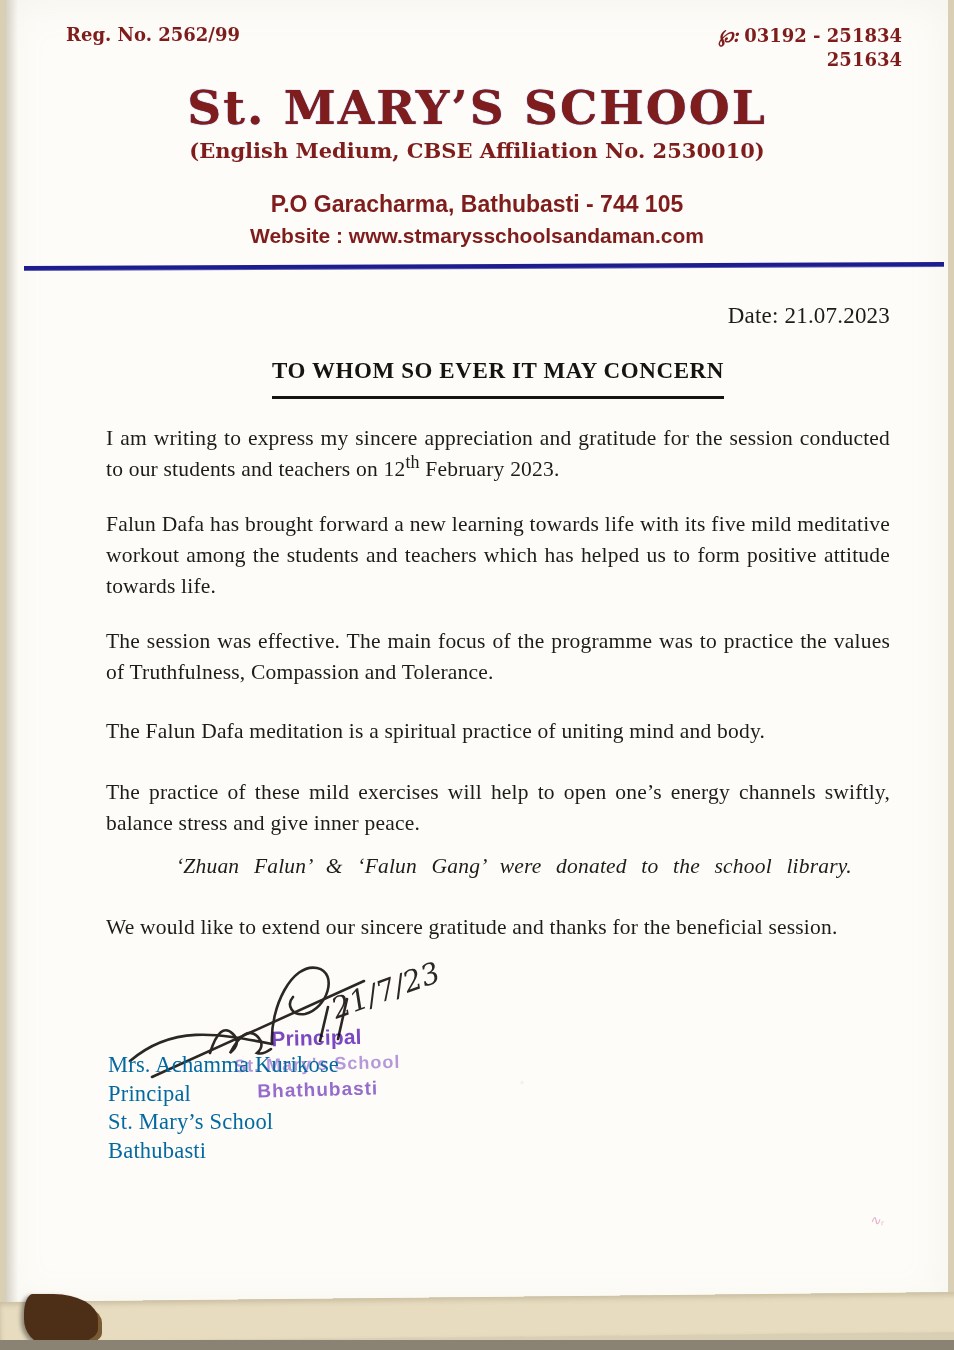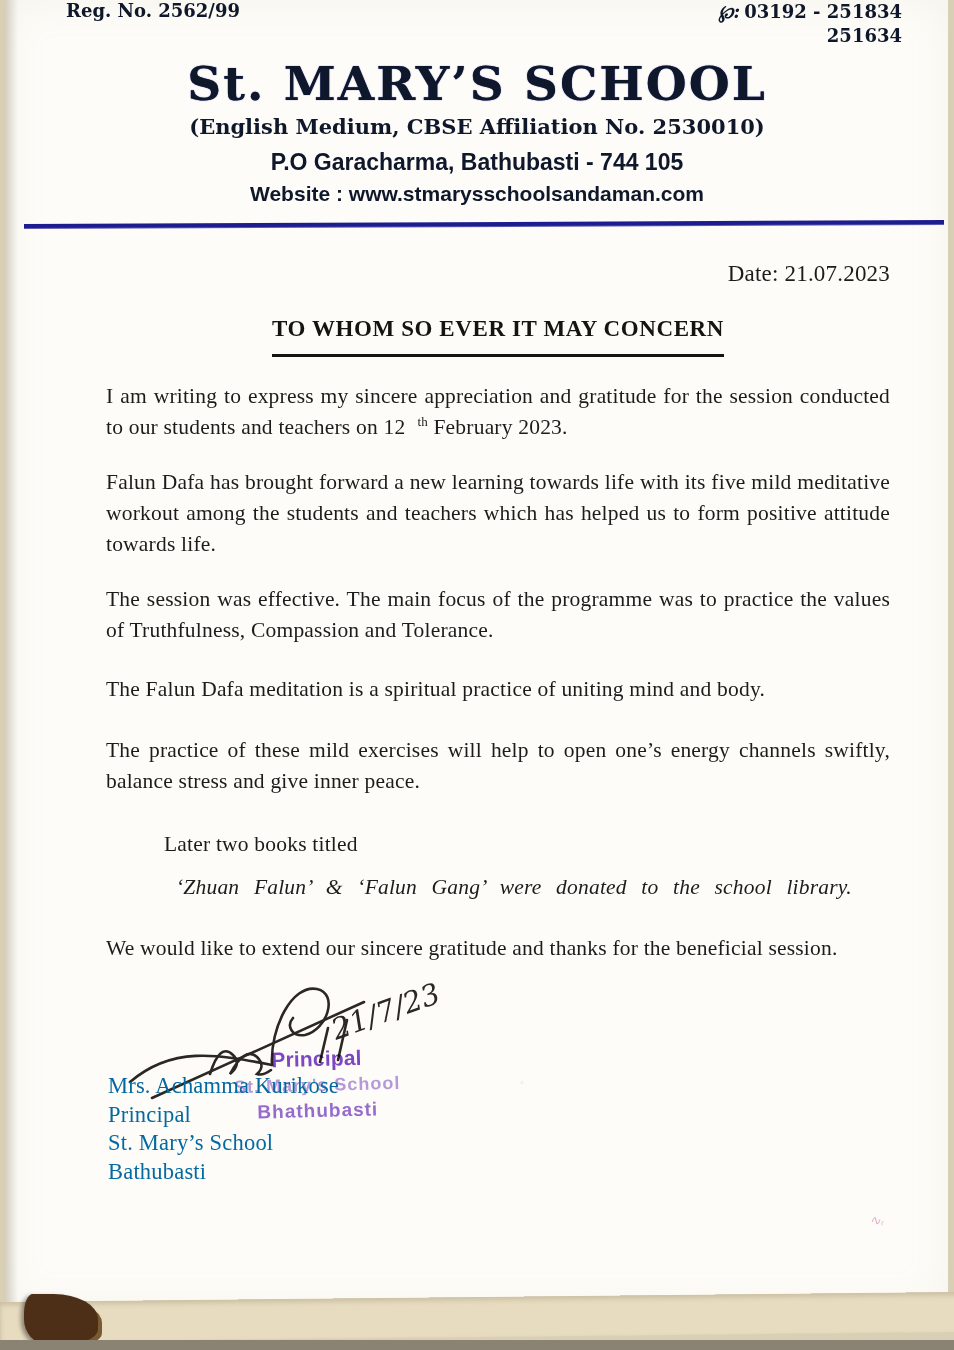--- a/index.html
+++ b/index.html
@@ -3,48 +3,48 @@
 <meta charset="utf-8">
 <style>
   html,body{margin:0;padding:0;}
   body{background:#e9e0c9; font-family:"Liberation Serif","DejaVu Serif",serif;}
   .scan{position:relative;width:954px;height:1350px;background:#d9cfb4;overflow:hidden;}
   .paper{position:absolute;left:6px;top:0;width:942px;height:1308px;background:#fdfcf8;
          box-shadow:inset 0 0 40px rgba(180,170,140,0.12);}
   .edge-shadow{position:absolute;left:0;top:0;width:12px;height:1308px;
                background:linear-gradient(to right,#b9b2a2,rgba(255,255,255,0));opacity:.55;}
   
-  .letterhead{color:#0f172a;}
+  .letterhead{padding-top:24px;color:#7f1d1d;}
   .top-row{display:flex;justify-content:space-between;align-items:flex-start;
            padding:0 46px 0 60px;font-family:"DejaVu Serif",serif;font-weight:bold;font-size:18px;}
   .phone-block{text-align:right;line-height:24px;}
   .phone-symbol{font-style:italic;margin-right:4px;}
   .school-name{margin:10px 0 0 0;text-align:center;font-family:"DejaVu Serif",serif;
                font-size:47px;font-weight:900;letter-spacing:2px;line-height:52px;
                text-shadow:0 0 1px #28289a;}
   .affiliation{margin-top:4px;text-align:center;font-family:"DejaVu Serif",serif;
                font-weight:bold;font-size:21px;}
-  .address{margin-top:10px;text-align:center;font-family:"Liberation Sans",sans-serif;
+  .address{margin-top:28px;text-align:center;font-family:"Liberation Sans",sans-serif;
            font-weight:bold;font-size:23px;}
   .website{margin-top:6px;text-align:center;font-family:"Liberation Sans",sans-serif;
            font-weight:bold;font-size:21px;}
   .rule{margin:16px 4px 0 18px;height:4px;background:#1d1d8f;transform:rotate(-0.25deg);
         box-shadow:0 1px 0 #5a5ab0;}
   
   .letter-body{padding:0 58px 0 100px;color:#1d1c1a;font-size:21.5px;line-height:31px;
                letter-spacing:.2px;}
   .date-line{margin-top:32px;text-align:right;font-size:23px;}
   .title-wrap{margin-top:24px;text-align:center;}
   .letter-title{display:inline-block;font-weight:bold;font-size:23px;letter-spacing:.6px;
                 border-bottom:3px solid #15140f;padding-bottom:10px;color:#15140f;}
   .salutation{margin:42px 0 0 0;}
   .para{margin:24px 0 0 0;text-align:justify;}
   .books-intro{margin:32px 0 0 0;text-indent:58px;}
   .books-detail{margin:12px;text-align:justify;text-indent:58px;word-spacing:9px;font-style:italic;}
-  sup{font-size:13px;line-height:0;margin-left:12px;}
+  sup{font-size:18px;line-height:0;}
   
   .sig-area{position:relative;height:238px;margin-top:4px;}
   .sig-svg{position:absolute;left:18px;top:2px;}
   .stamp{position:absolute;left:128px;top:78px;text-align:center;
          font-family:"Liberation Sans",sans-serif;font-weight:bold;color:#6a2fbf;
          transform:rotate(-1.5deg);mix-blend-mode:multiply;opacity:.88;line-height:26px;}
   .stamp-line1{font-size:21px;}
   .stamp-line2{font-size:18px;opacity:.55;letter-spacing:1px;}
   .stamp-line3{font-size:19px;opacity:.8;letter-spacing:1px;}
   .typed-block{position:absolute;left:2px;top:104px;font-size:22.5px;line-height:28.5px;color:#0369a1;}
@@ -92,21 +92,20 @@
       <p class="para"><span>I am writing to express my sincere appreciation and gratitude for the session conducted to our students and teachers on 12</span><sup>th</sup><span> February 2023.</span></p>
 
       <p class="para">Falun Dafa has brought forward a new learning towards life with its five mild meditative workout among the students and teachers which has helped us to form positive attitude towards life.</p>
 
       <p class="para">The session was effective. The main focus of the programme was to practice the values of Truthfulness, Compassion and Tolerance.</p>
 
       <p class="para" style="margin-top:28px">The Falun Dafa meditation is a spiritual practice of uniting mind and body.</p>
 
       <p class="para" style="margin-top:30px">The practice of these mild exercises will help to open one’s energy channels swiftly, balance stress and give inner peace.</p>
 
-      <p class="books-intro">Later two books titled</p>
       <p class="books-detail">‘Zhuan Falun’ &amp; ‘Falun Gang’ were donated to the school library.</p>
 
       <p class="para" style="margin-top:30px">We would like to extend our sincere gratitude and thanks for the beneficial session.</p>
 
       <div class="sig-area">
         <svg class="sig-svg" width="340" height="150" viewBox="0 0 340 150">
           <g fill="none" stroke="#2b2722" stroke-width="2.6" stroke-linecap="round">
             <path d="M6 112 C 48 76 92 84 148 95"></path>
             <path d="M86 104 q 10 -32 23 -19 q 9 9 -3 19 q 15 -28 27 -17 q 9 9 0 17 q 6 2 14 -4"></path>
             <path d="M148 95 C 146 58 168 14 193 19 C 215 24 203 60 181 65 C 168 67 162 56 169 48"></path>

